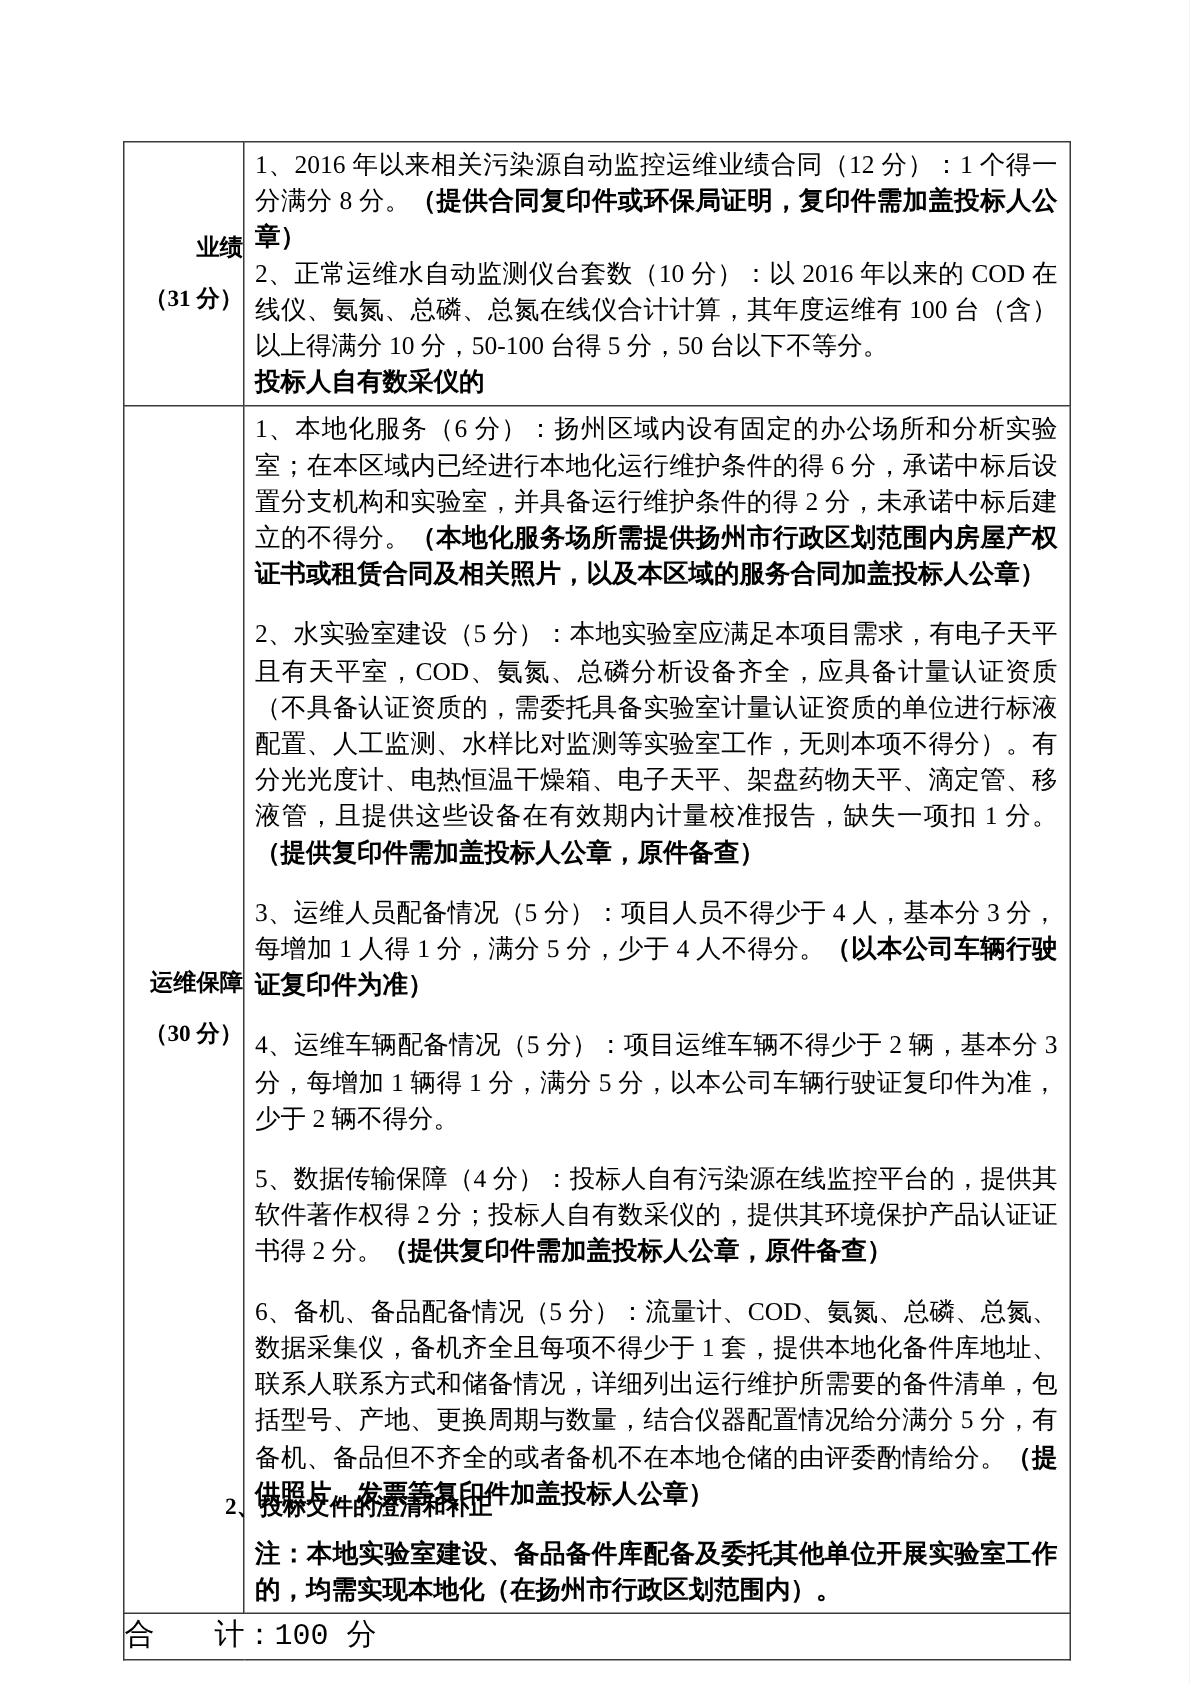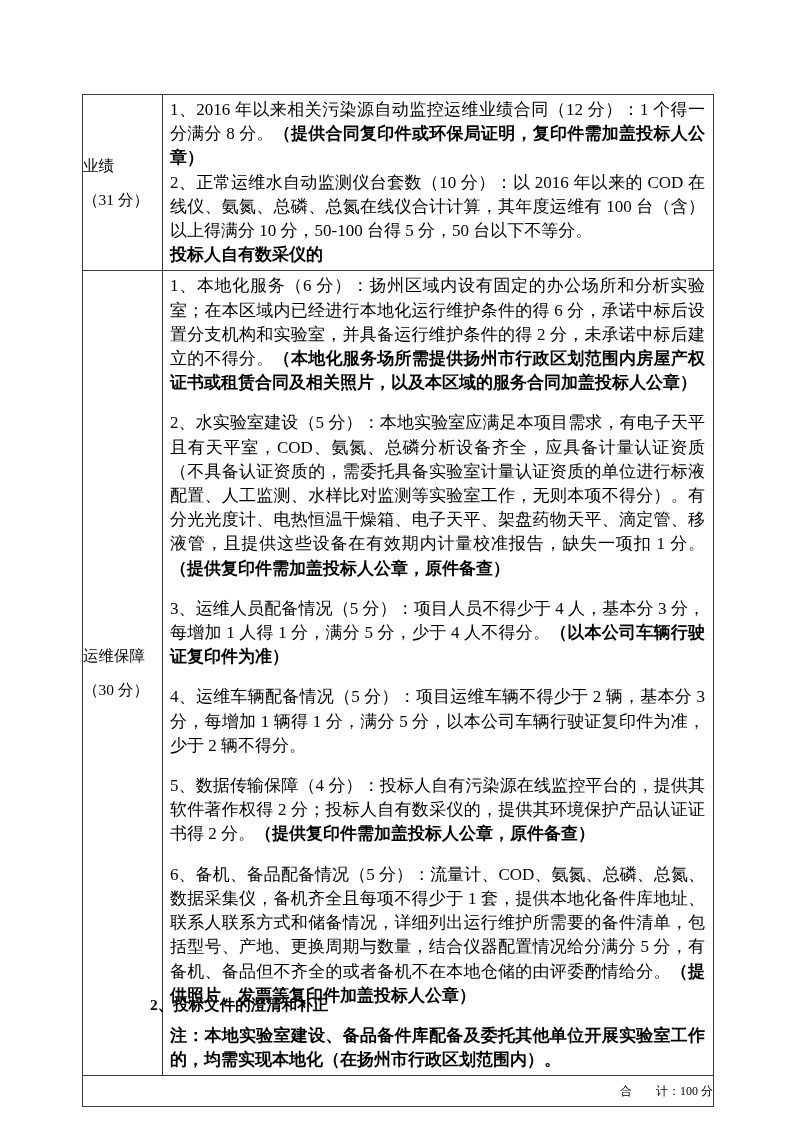--- a/index.html
+++ b/index.html
@@ -29,42 +29,44 @@
     border-collapse:collapse;
     table-layout:fixed;
   }
   table.eval-table td{
     border:1px solid var(--border-color);
     vertical-align:top;
     overflow:hidden;
   }
   col.label-col{width:80px;}
   .label-cell{
-    text-align:left;
+    text-align:right;
     vertical-align:middle !important;
     font-size:15.5px;
     line-height:34px;
+    font-weight:bold;
   }
   .content-cell{
     padding:3px 8px 3px 7px;
     font-size:17px;
     line-height:24.2px;
     text-align:justify;
   }
   .content-cell p{margin:0;}
   .content-cell b{font-weight:bold;}
   tr.row-performance{height:151px;}
   tr.row-maintenance{height:674px;}
   tr.row-maintenance .content-cell p + p{margin-top:16px;}
   tr.total-row{height:31px;}
   .total-cell{
-    text-align:right;
+    text-align:left;
     vertical-align:middle !important;
-    font-size:12px;
+    font-size:20px;
     line-height:29px;
+    font-family:Liberation Mono, monospace;
   }
   .remark{
     position:absolute;
     left:145px;
     top:957px;
     font-size:15px;
     line-height:22px;
   }
   .next-heading{
     position:absolute;

